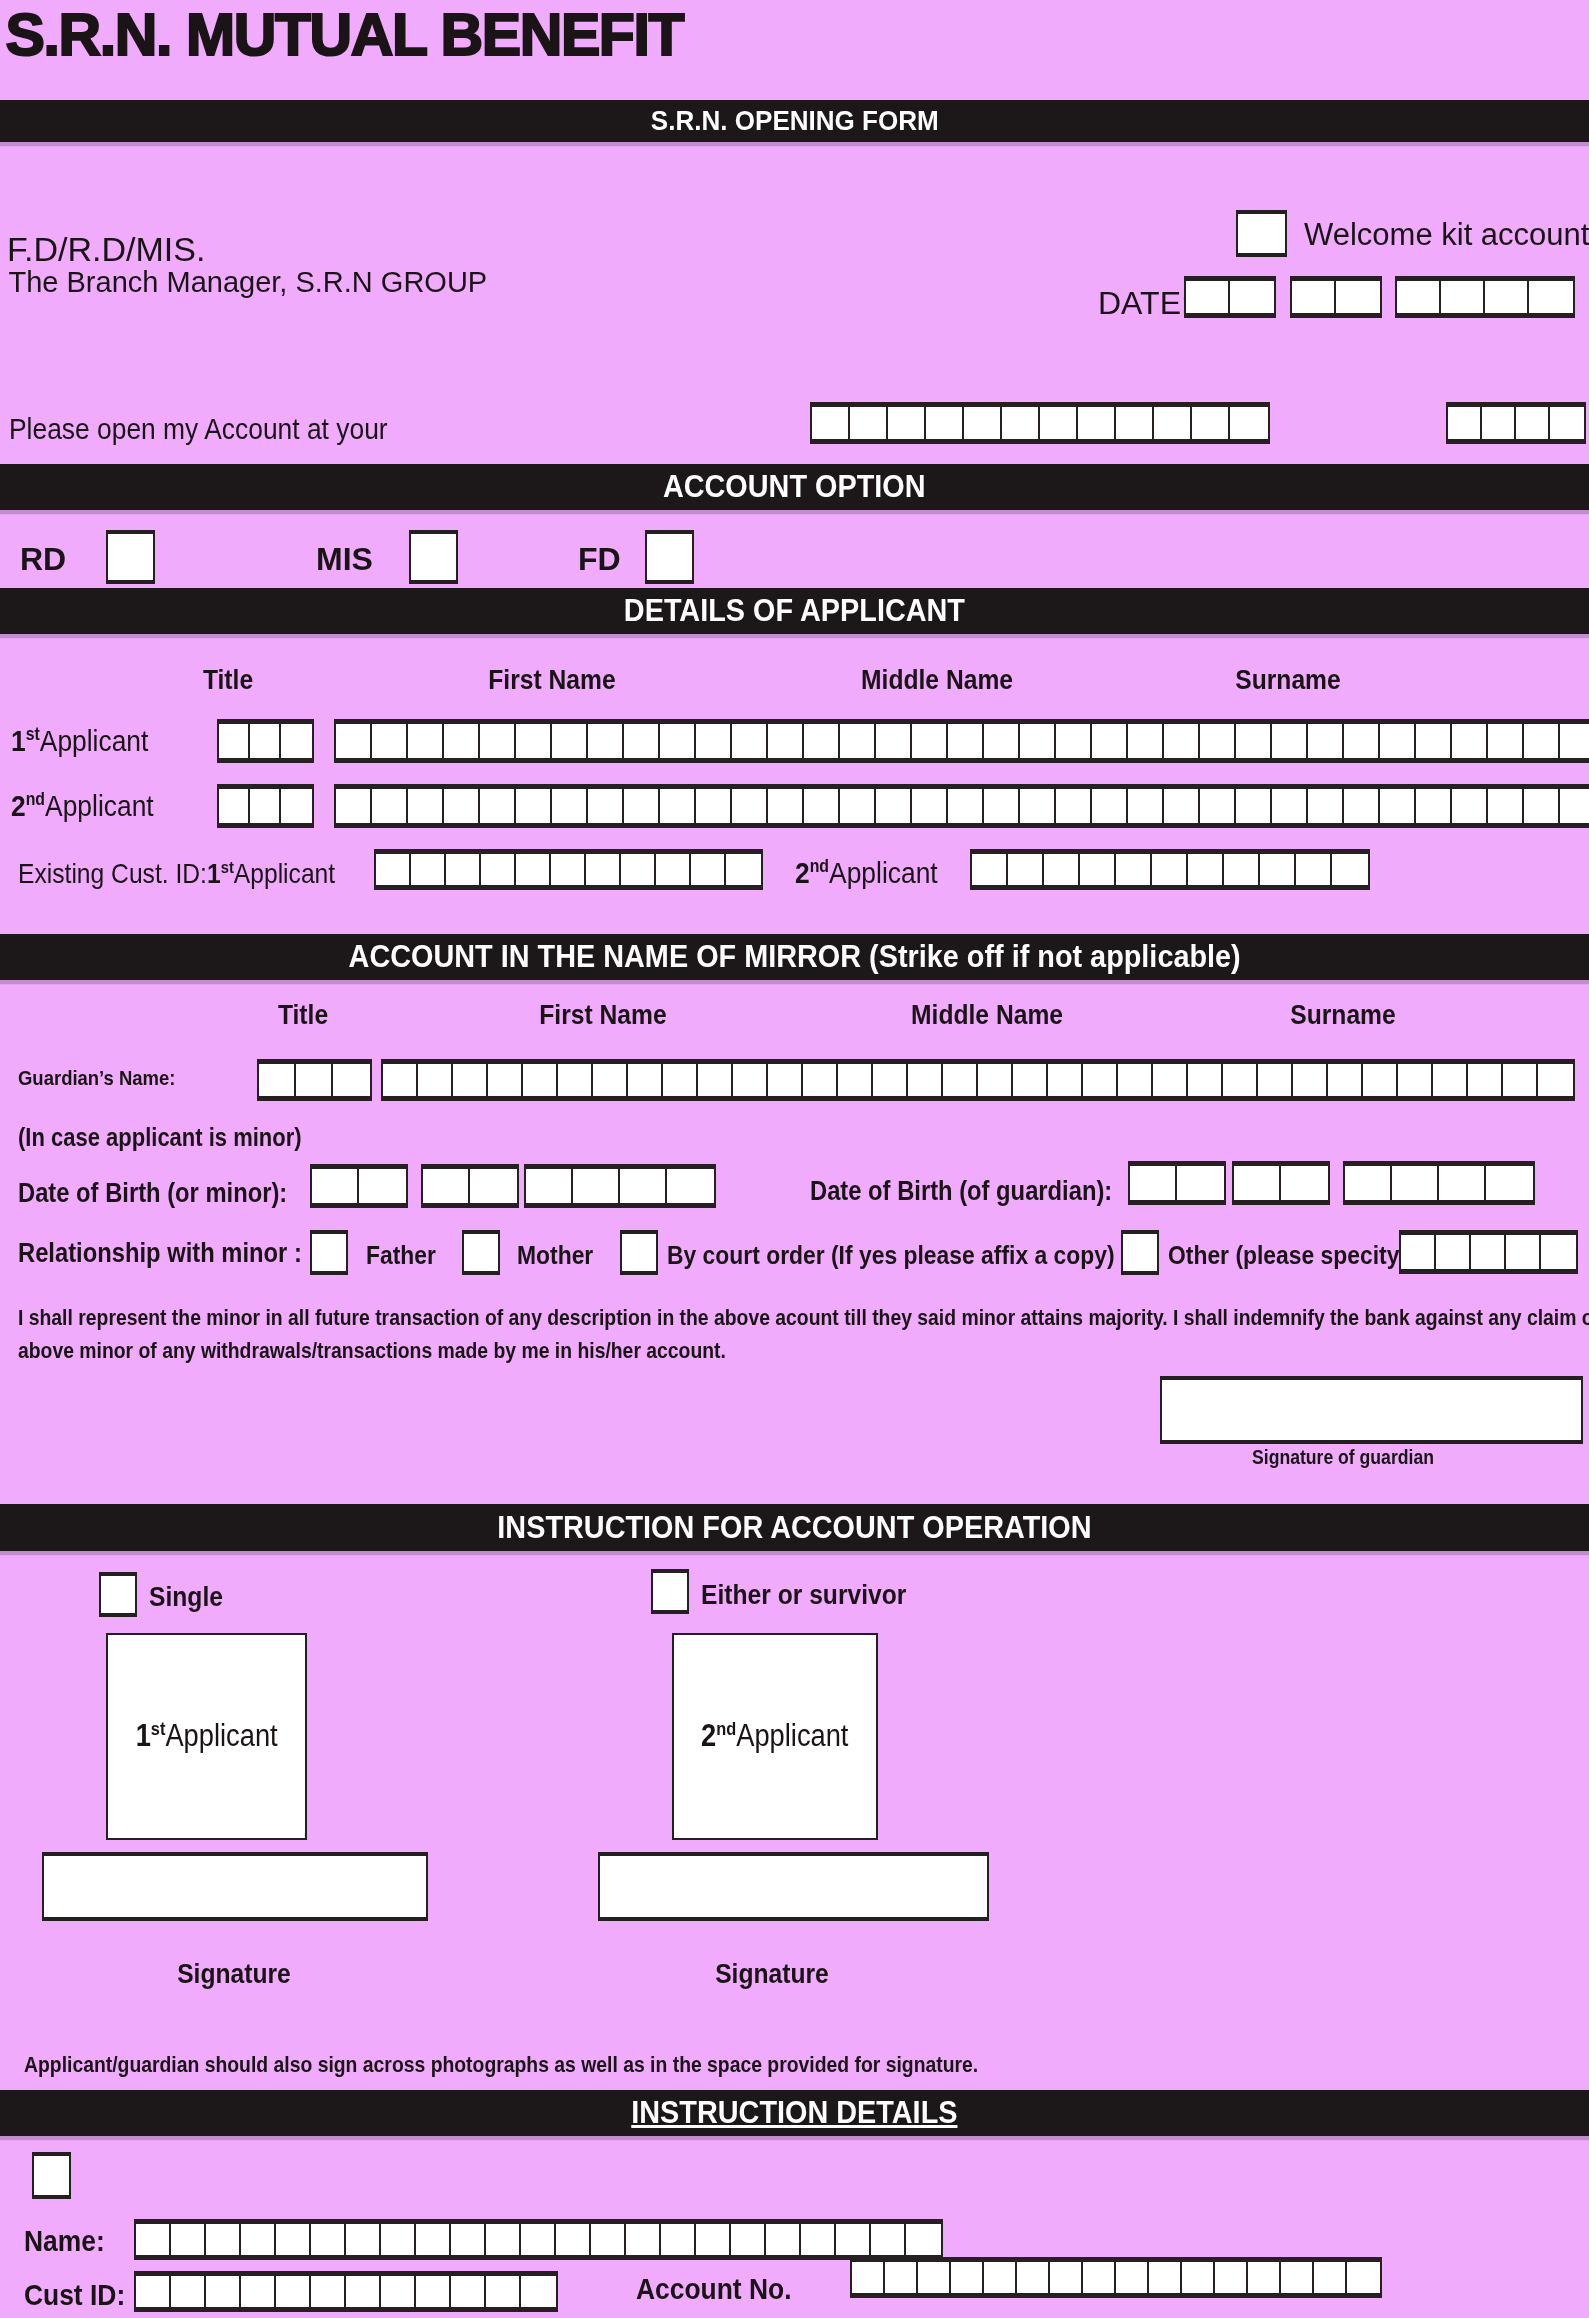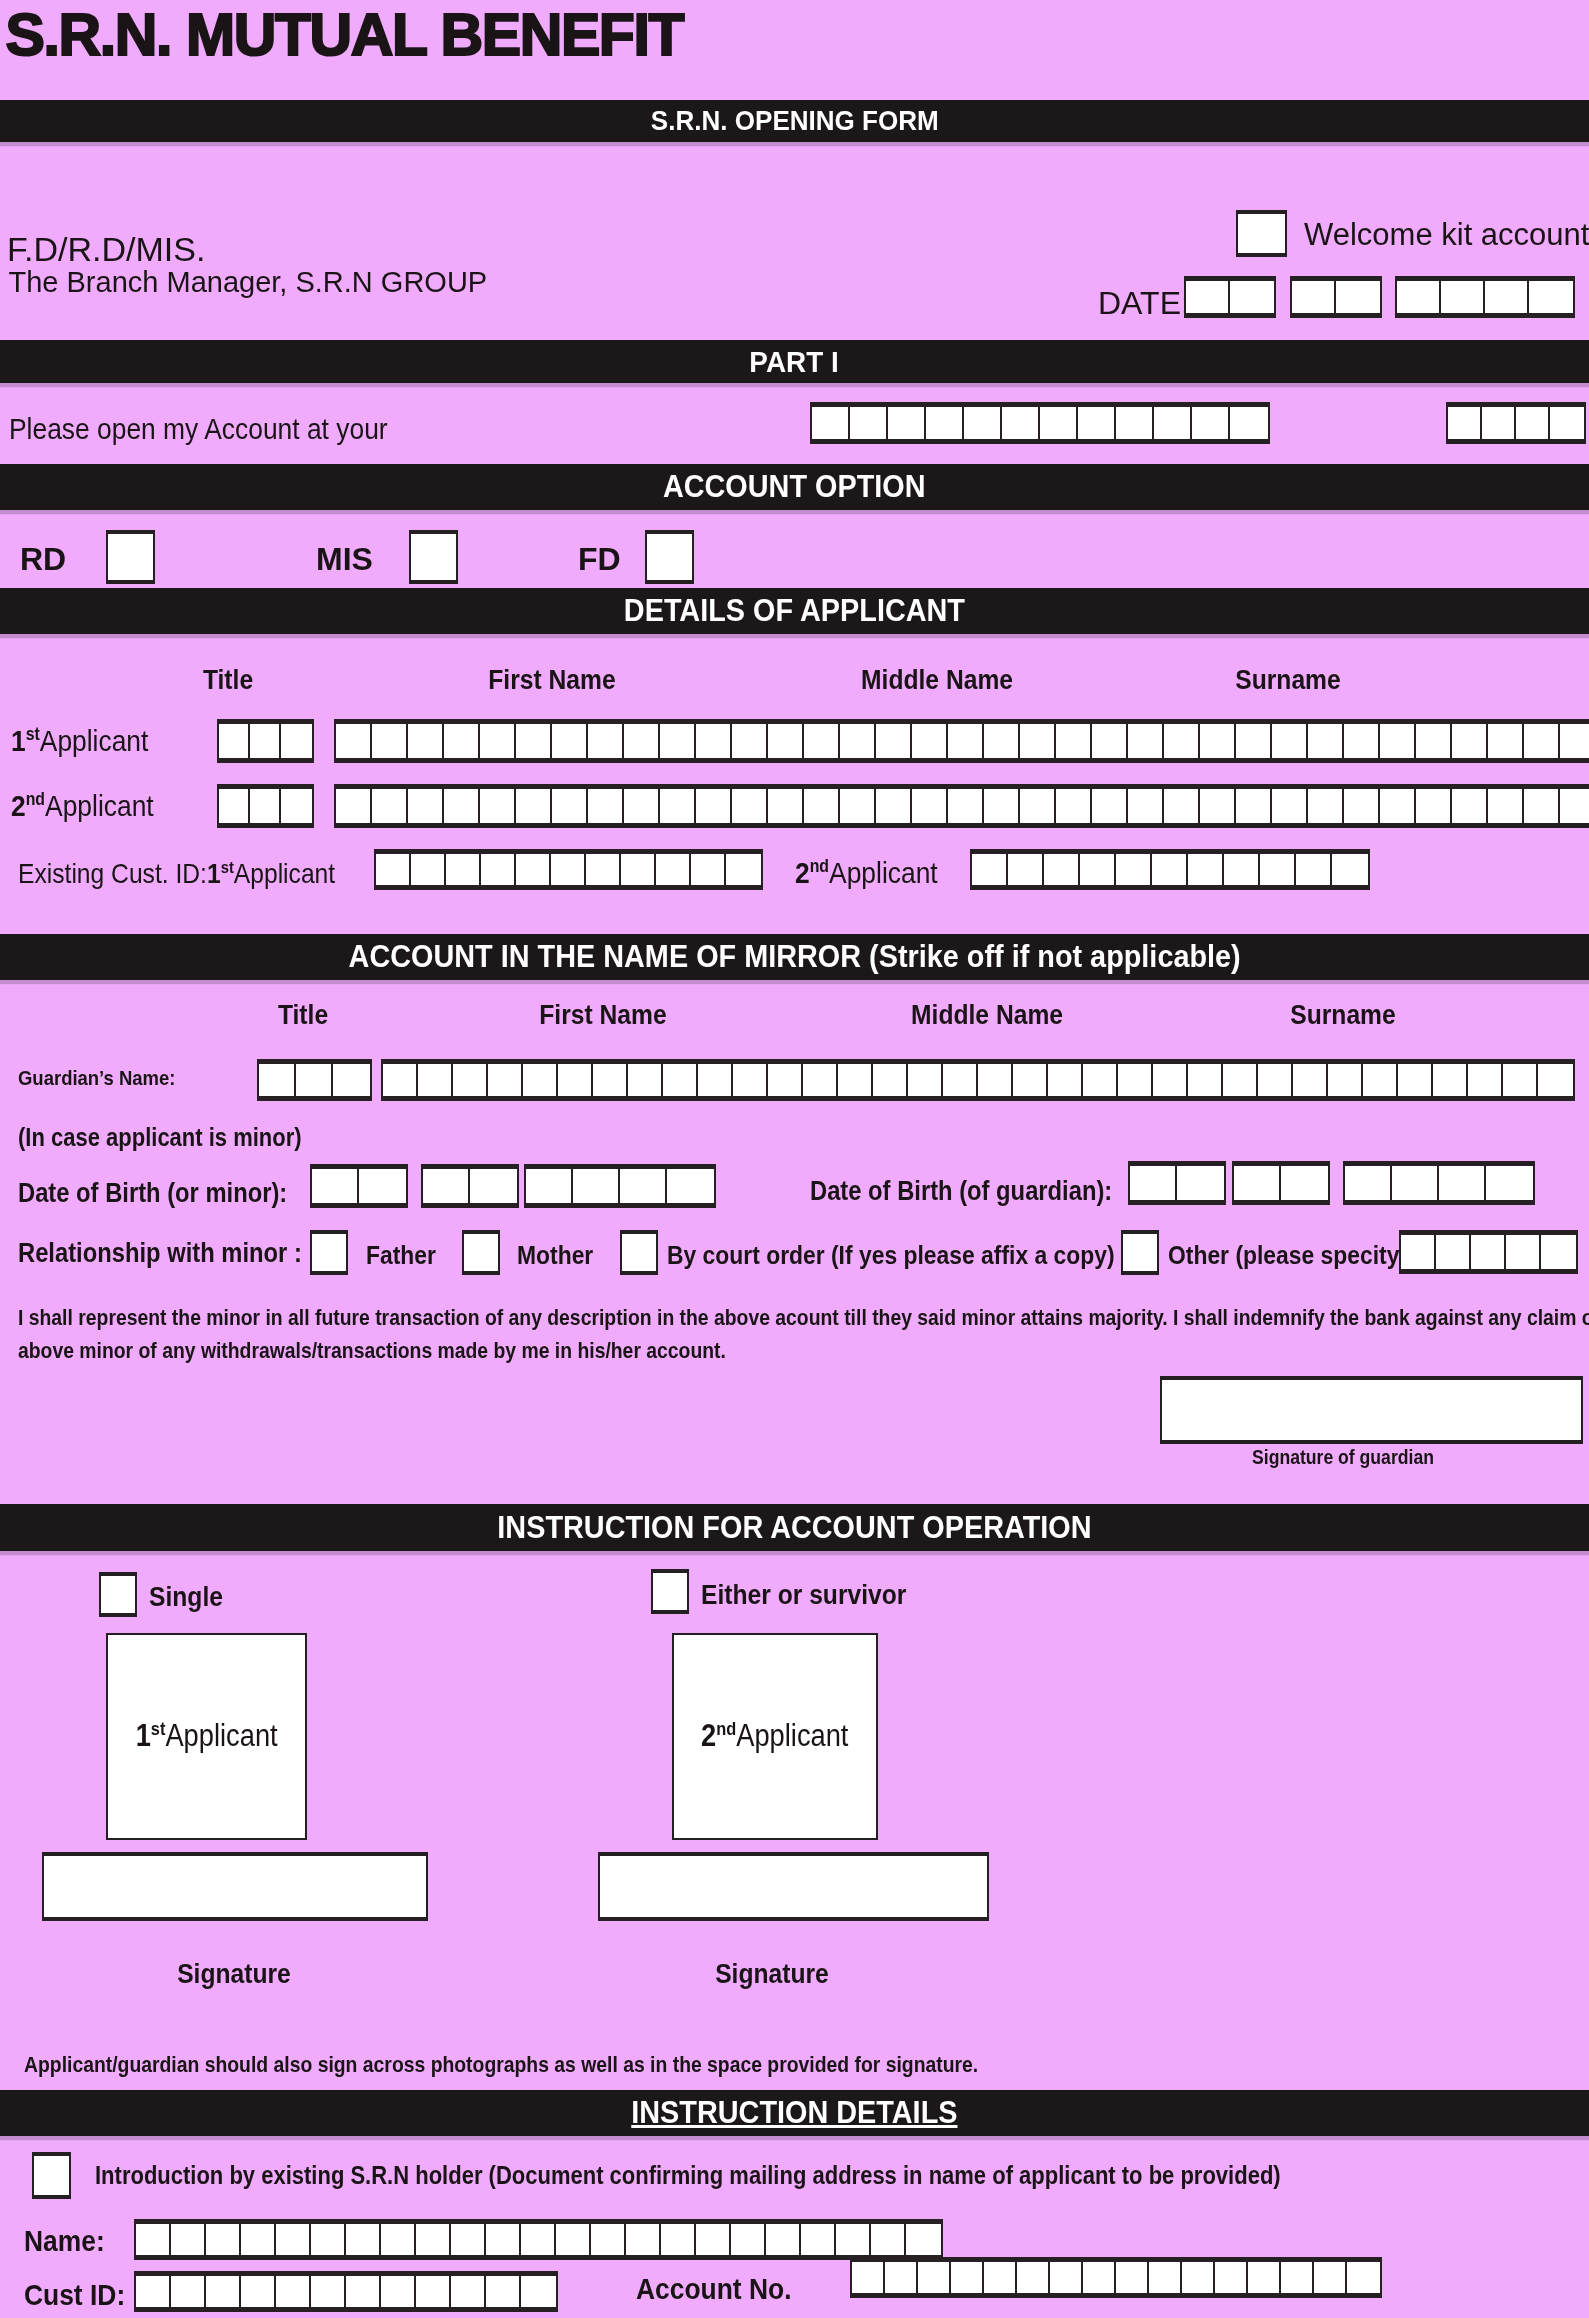--- a/index.html
+++ b/index.html
@@ -51,23 +51,20 @@
       <span class="c"></span>
       <span class="c"></span>
     </div>
   <div class="cells abs" style="left:1395px;top:276px;height:42px;--cw:44px;">
       <span class="c"></span>
       <span class="c"></span>
       <span class="c"></span>
       <span class="c"></span>
     </div>
 
-  <div class="bar" style="top:340px;height:43px;">
-    <span class="bartext" style="font-size:30px;">PART I</span>
-  </div>
 
   <div class="abs" style="left:8.5px;top:412px;font-size:30px;"><span class="cond">Please open my Account at your</span></div>
   <div class="cells abs" style="left:810px;top:402px;height:42px;--cw:38px;">
       <span class="c"></span>
       <span class="c"></span>
       <span class="c"></span>
       <span class="c"></span>
       <span class="c"></span>
       <span class="c"></span>
       <span class="c"></span>
@@ -359,21 +356,20 @@
   <div class="abs b" style="left:234px;top:1958px;font-size:28px;transform:translateX(-50%);"><span class="condc">Signature</span></div>
   <div class="abs b" style="left:772px;top:1958px;font-size:28px;transform:translateX(-50%);"><span class="condc">Signature</span></div>
 
   <div class="abs b" style="left:24px;top:2052px;font-size:22px;"><span class="cond">Applicant/guardian should also sign across photographs as well as in the space provided for signature.</span></div>
 
   <div class="bar" style="top:2090px;height:46px;text-decoration:underline;">
     <span class="bartext">INSTRUCTION DETAILS</span>
   </div>
 
   <div class="cb" style="left:32px;top:2152px;width:39px;height:47px;"></div>
-  <div class="abs b" style="left:95px;top:2161px;font-size:25px;"><span class="cond">Introduction by existing S.R.N holder (Document confirming mailing address in name of applicant to be provided)</span></div>
 
   <div class="abs b" style="left:24px;top:2224px;font-size:30px;"><span class="cond">Name:</span></div>
   <div class="cells abs" style="left:134px;top:2219px;height:41px;--cw:35px;">
       <span class="c"></span>
       <span class="c"></span>
       <span class="c"></span>
       <span class="c"></span>
       <span class="c"></span>
       <span class="c"></span>
       <span class="c"></span>

